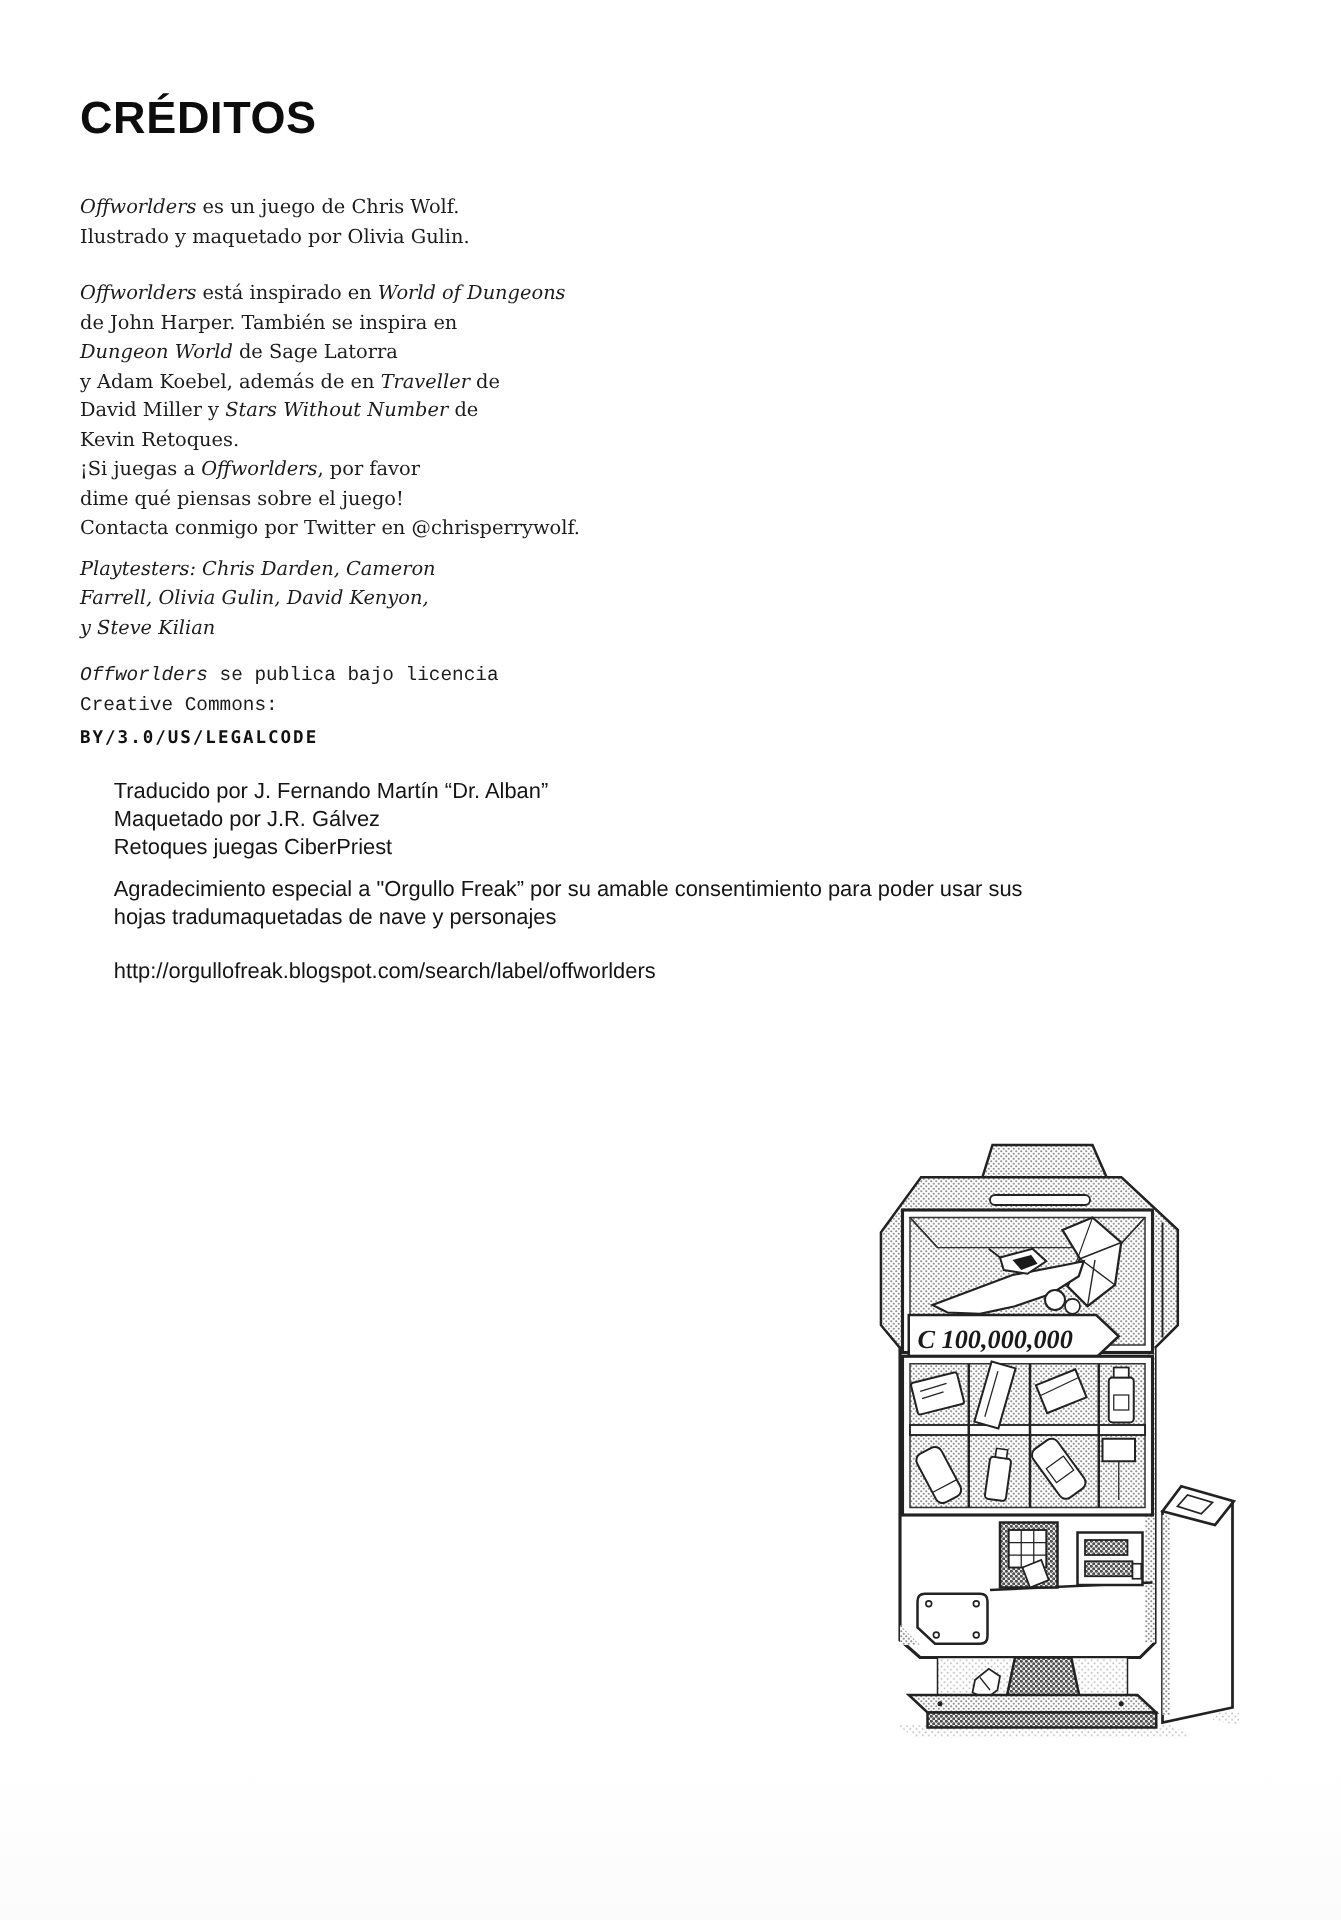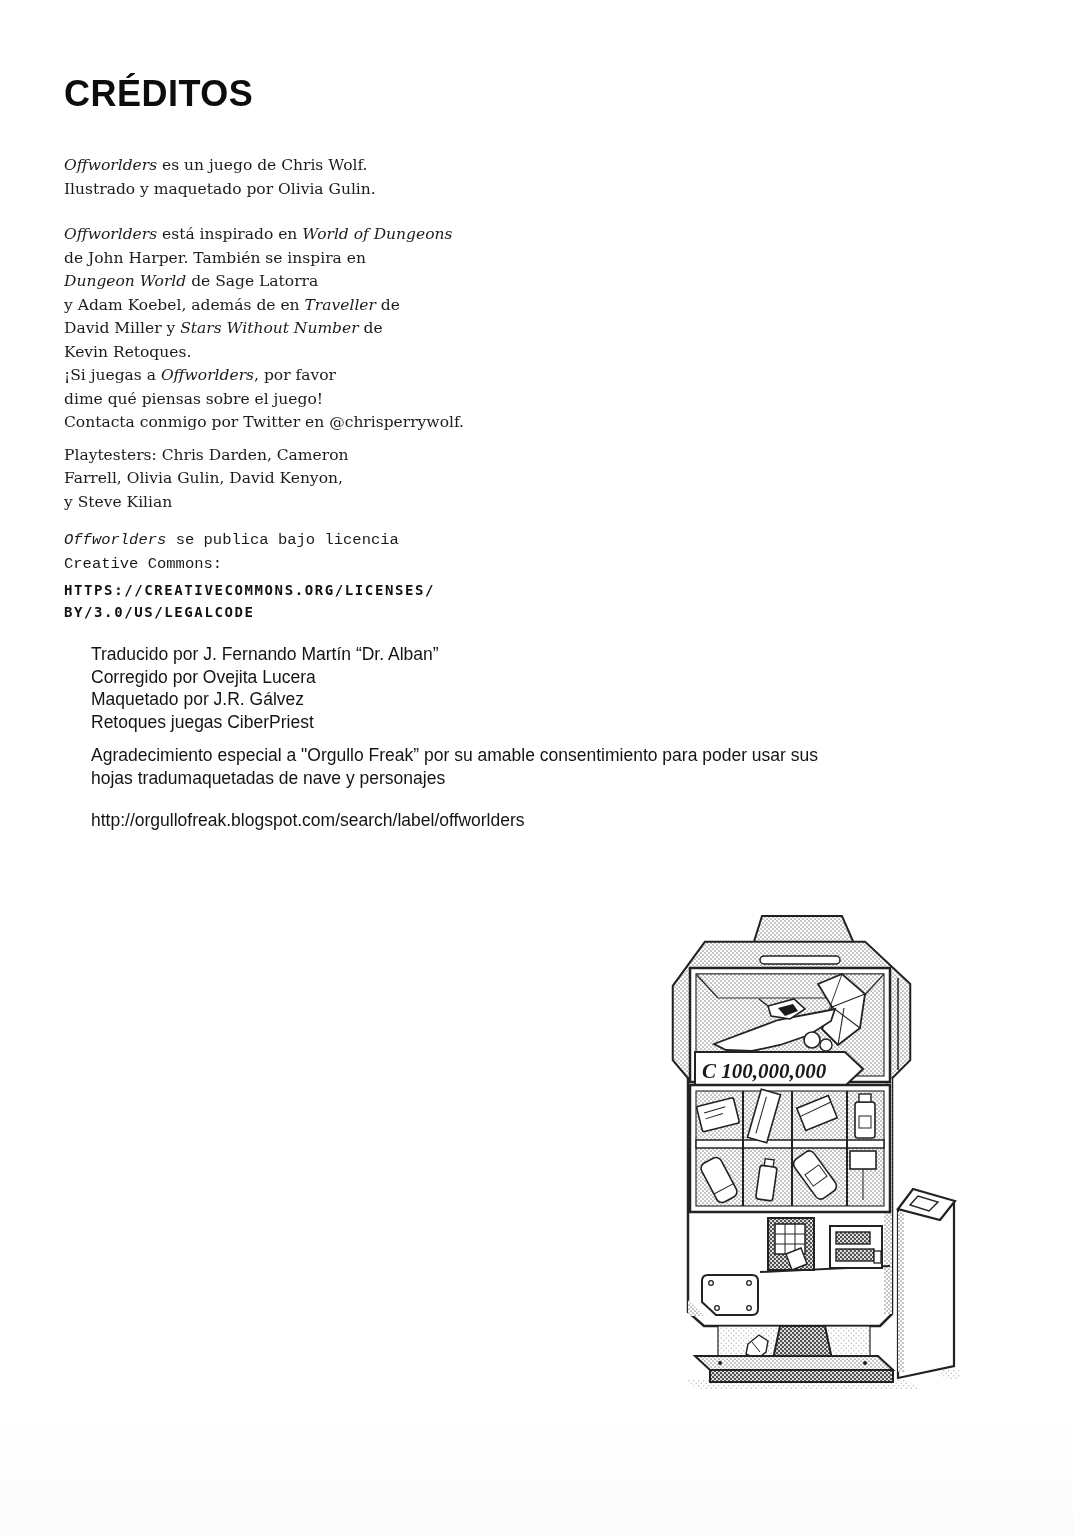--- a/index.html
+++ b/index.html
@@ -13,35 +13,35 @@
   .content{position:absolute;left:64px;top:0;width:720px;}
   .title{
     font-family:"Liberation Sans", sans-serif;
     font-weight:bold;font-size:36px;line-height:36px;letter-spacing:.5px;
     color:#0d0d0d;margin:76px 0 0 0;
   }
   .serif-block{font-size:15.5px;line-height:23.5px;color:#1b1b1b;}
   .serif-block .it{font-style:italic;}
   .b1{margin-top:42px;}
   .b2{margin-top:22px;}
-  .b3{margin-top:9px;}
+  .b3{margin-top:9px;font-style:italic;}
   .b4{margin-top:15px;font-family:Liberation Mono, monospace;}
   .pixel-url{
     font-family:"DejaVu Sans Mono", monospace;
     font-weight:bold;font-size:14px;line-height:22px;letter-spacing:1.6px;
     color:#111;margin-top:3px;
   }
   .times-block{
     font-family:Liberation Sans, sans-serif;
     font-size:17.5px;line-height:22.5px;color:#141414;margin-left:27px;
   }
   .b5{margin-top:20px;}
   .b6{margin-top:11px;}
   .b7{margin-top:20px;}
-  .illustration{position:absolute;left:660px;top:912px;width:300px;height:480px;}
+  .illustration{position:absolute;left:692px;top:912px;width:300px;height:480px;}
   .ln{white-space:nowrap;}
 </style>
 </head>
 <body>
 
 <div class="page">
   <div class="content">
     <h1 class="title">CRÉDITOS</h1>
 
     <div class="serif-block b1">
@@ -62,26 +62,24 @@
     <div class="serif-block b3">
         <div class="ln"><span>Playtesters: Chris Darden, Cameron</span></div>
         <div class="ln"><span>Farrell, Olivia Gulin, David Kenyon,</span></div>
         <div class="ln"><span>y Steve Kilian</span></div>
       </div>
     <div class="serif-block b4">
         <div class="ln"><span class="it">Offworlders</span><span> se publica bajo licencia</span></div>
         <div class="ln"><span>Creative Commons:</span></div>
       </div>
     <div class="pixel-url">
-        <div class="ln"><span>HTTPS://CREATIVECOMMONS.ORG/LICENSES/</span></div>
         <div class="ln"><span>BY/3.0/US/LEGALCODE</span></div>
       </div>
     <div class="times-block b5">
         <div class="ln"><span>Traducido por J. Fernando Martín “Dr. Alban”</span></div>
-        <div class="ln"><span>Corregido por Ovejita Lucera</span></div>
         <div class="ln"><span>Maquetado por J.R. Gálvez</span></div>
         <div class="ln"><span>Retoques juegas CiberPriest</span></div>
       </div>
     <div class="times-block b6">
         <div class="ln"><span>Agradecimiento especial a "Orgullo Freak” por su amable consentimiento para poder usar sus</span></div>
         <div class="ln"><span>hojas tradumaquetadas de nave y personajes</span></div>
       </div>
     <div class="times-block b7">http://orgullofreak.blogspot.com/search/label/offworlders</div>
   </div>
 

